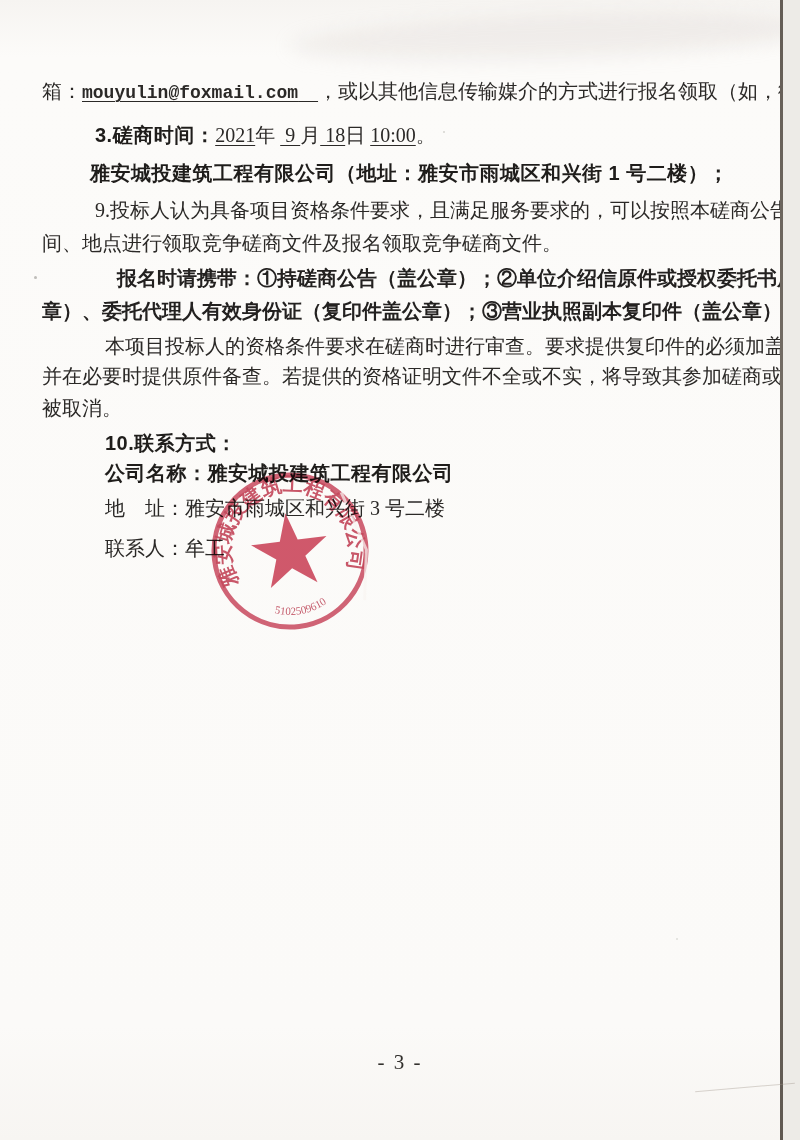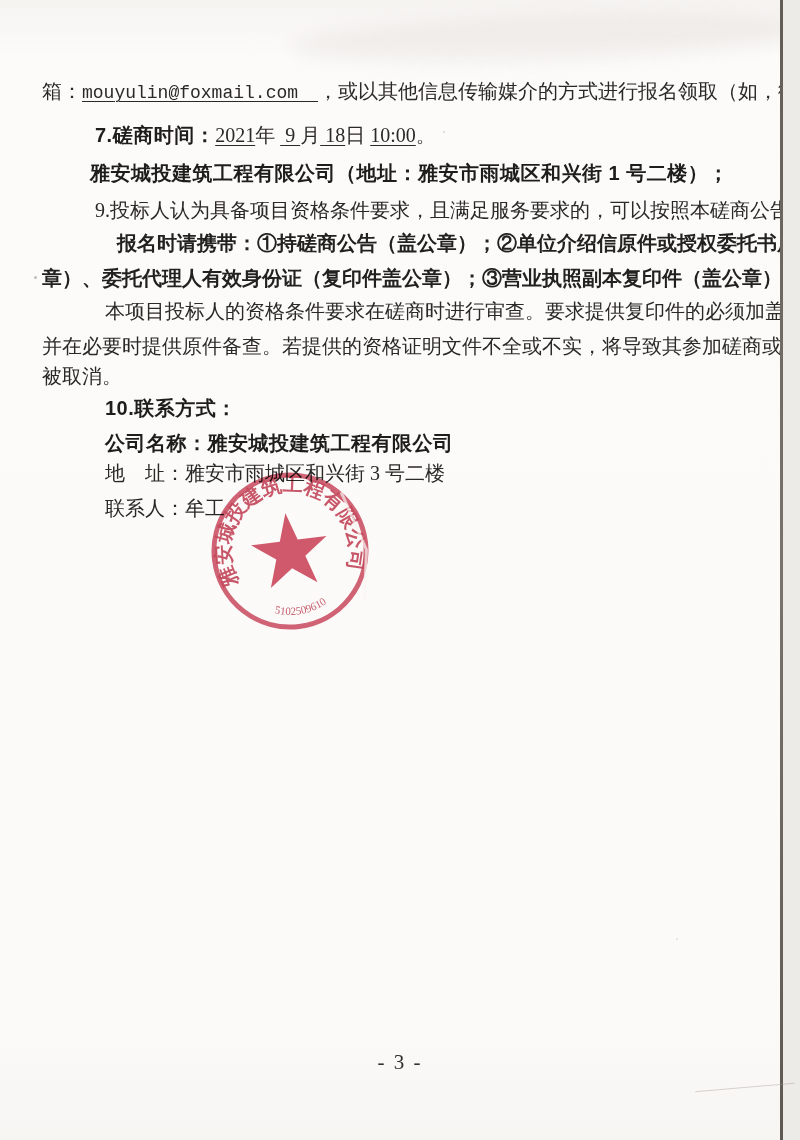--- a/index.html
+++ b/index.html
@@ -25,21 +25,21 @@
   .line:nth-child(13){height:40px}.line:nth-child(14){height:32px}
   .line:nth-child(15){height:36px}.line:nth-child(16){height:35px}
   .line:nth-child(17){height:34px}.line:nth-child(18){height:34px}
   .i1{padding-left:53px}   
   .i2{padding-left:75px}   
   .i3{padding-left:63px}   
   .i4{padding-left:48px}   
   .h{font-family:"Liberation Sans","DejaVu Sans",sans-serif;font-weight:700;color:#1f1d1b;letter-spacing:.5px;}
   .b{font-weight:600;color:#232120;}
   .u{text-decoration:underline;text-underline-offset:3px;text-decoration-thickness:1px;}
-  .m{font-family:"Liberation Mono","DejaVu Sans Mono",monospace;font-weight:400;font-size:18px;}
+  .m{font-family:"Liberation Mono","DejaVu Sans Mono",monospace;font-weight:700;font-size:18px;}
   .seal{position:absolute;left:185px;top:446px;z-index:2;mix-blend-mode:multiply;opacity:.92;}
   .pagenum{
     position:absolute;left:0;top:1050px;width:800px;text-align:center;
     font-size:21px;letter-spacing:2px;color:#33312e;z-index:1;
   }
   .edge-line{position:absolute;left:780px;top:0;width:3px;height:1140px;
     background:linear-gradient(180deg,#635c55 0%,#7a736b 50%,#5f5851 100%);z-index:3;}
   .edge-strip{position:absolute;left:783px;top:0;width:17px;height:1140px;background:#edebe7;z-index:3;}
   .crease-br{position:absolute;left:695px;top:1087px;width:100px;height:1px;
     background:rgba(158,148,138,.38);transform:rotate(-5deg);z-index:3;}
@@ -49,23 +49,24 @@
   .speck.s3{left:676px;top:938px;width:2px;height:2px;opacity:.25;}
 </style>
 </head>
 <body>
 
 <div class="scan">
   <div class="curl"></div>
 
   <div class="doc" id="doc">
       <div class="line i0"><span>箱：</span><span class="m u">mouyulin@foxmail.com</span><span class="u">&nbsp;&nbsp;&nbsp;&nbsp;</span><span>，或以其他信息传输媒介的方式进行报名领取（如，微信）。</span></div>
-      <div class="line i1"><span class="h">7.磋商时间：</span><span class="u">2021</span><span>年&nbsp;</span><span class="u">&nbsp;9&nbsp;</span><span>月</span><span class="u">&nbsp;18</span><span>日&nbsp;</span><span class="u">10:00</span><span>。</span></div>
+      <div class="line i1"><span class="h">3.磋商时间：</span><span class="u">2021</span><span>年&nbsp;</span><span class="u">&nbsp;9&nbsp;</span><span>月</span><span class="u">&nbsp;18</span><span>日&nbsp;</span><span class="u">10:00</span><span>。</span></div>
       <div class="line i4"><span class="h">雅安城投建筑工程有限公司（地址：雅安市雨城区和兴街 1 号二楼）；</span></div>
       <div class="line i1"><span>9.投标人认为具备项目资格条件要求，且满足服务要求的，可以按照本磋商公告规定的时</span></div>
+      <div class="line i0"><span>间、地点进行领取竞争磋商文件及报名领取竞争磋商文件。</span></div>
       <div class="line i2"><span class="b">报名时请携带：①持磋商公告（盖公章）；②单位介绍信原件或授权委托书原件（盖公</span></div>
       <div class="line i0"><span class="b">章）、委托代理人有效身份证（复印件盖公章）；③营业执照副本复印件（盖公章）④资质证</span></div>
       <div class="line i3"><span>本项目投标人的资格条件要求在磋商时进行审查。要求提供复印件的必须加盖单位印章，</span></div>
       <div class="line i0"><span>并在必要时提供原件备查。若提供的资格证明文件不全或不实，将导致其参加磋商或成交资格</span></div>
       <div class="line i0"><span>被取消。</span></div>
       <div class="line i3"><span class="h">10.联系方式：</span></div>
       <div class="line i3"><span class="h">公司名称：雅安城投建筑工程有限公司</span></div>
       <div class="line i3"><span>地　址：雅安市雨城区和兴街 3 号二楼</span></div>
       <div class="line i3"><span>联系人：牟工</span></div>
     </div>

